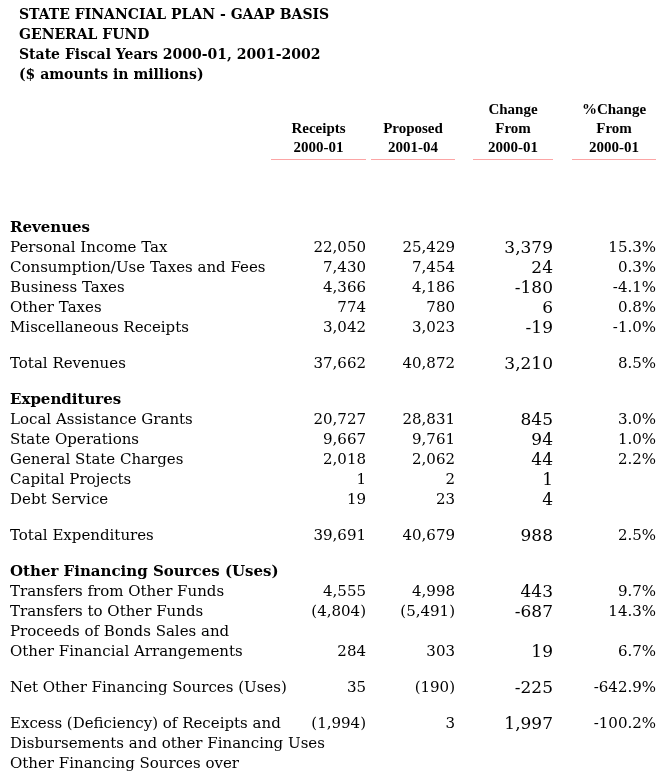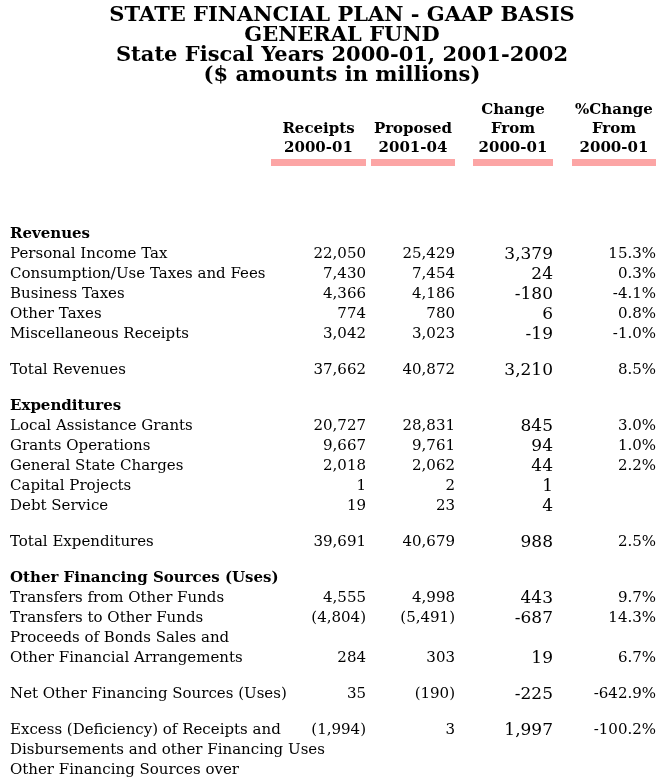--- a/index.html
+++ b/index.html
@@ -5,43 +5,43 @@
   * { box-sizing: border-box; }
   html, body { margin: 0; padding: 0; background: #ffffff; }
   body {
     width: 665px; height: 780px;
     font-family: "DejaVu Serif", "Liberation Serif", serif;
     color: #000; overflow: hidden;
   }
   .page { width: 665px; height: 780px; padding-top: 4px; }
 
   .title-block {
-    text-align: center;
     font-weight: bold;
-    font-size: 21px;
+    font-size: 14px;
     line-height: 20px;
     margin-left: 19px;
   }
 
   table.fin-table {
     border-collapse: collapse;
     table-layout: fixed;
     width: 646px;
     margin: 16px 0 0 10px;
     font-size: 15px;
   }
   td, th { padding: 0; margin: 0; }
 
   thead th { vertical-align: bottom; text-align: right; font-weight: bold; padding-bottom: 57px; }
   .col-head {
     display: inline-block;
     text-align: center;
-    border-bottom: 7px solid #fca5a5;
+    border-bottom: 1px solid #fca5a5;
     line-height: 19px;
     padding-bottom: 2px;
+    font-family: Liberation Serif, serif;
   }
   .col-head .hl { display: block; }
   .w1 { width: 95px; }
   .w2 { width: 84px; }
   .w3 { width: 80px; }
   .w4 { width: 84px; }
 
   tbody td { height: 20px; line-height: 20px; white-space: nowrap; overflow: visible; }
   td.label { text-align: left; }
   td.num { text-align: right; }
@@ -164,21 +164,21 @@
           <td class="num c4"></td>
         </tr>
         <tr class="item">
           <td class="label">Local Assistance Grants</td>
           <td class="num c1">20,727</td>
           <td class="num c2">28,831</td>
           <td class="num c3">845</td>
           <td class="num c4">3.0%</td>
         </tr>
         <tr class="item">
-          <td class="label">Grants Operations</td>
+          <td class="label">State Operations</td>
           <td class="num c1">9,667</td>
           <td class="num c2">9,761</td>
           <td class="num c3">94</td>
           <td class="num c4">1.0%</td>
         </tr>
         <tr class="item">
           <td class="label">General State Charges</td>
           <td class="num c1">2,018</td>
           <td class="num c2">2,062</td>
           <td class="num c3">44</td>

